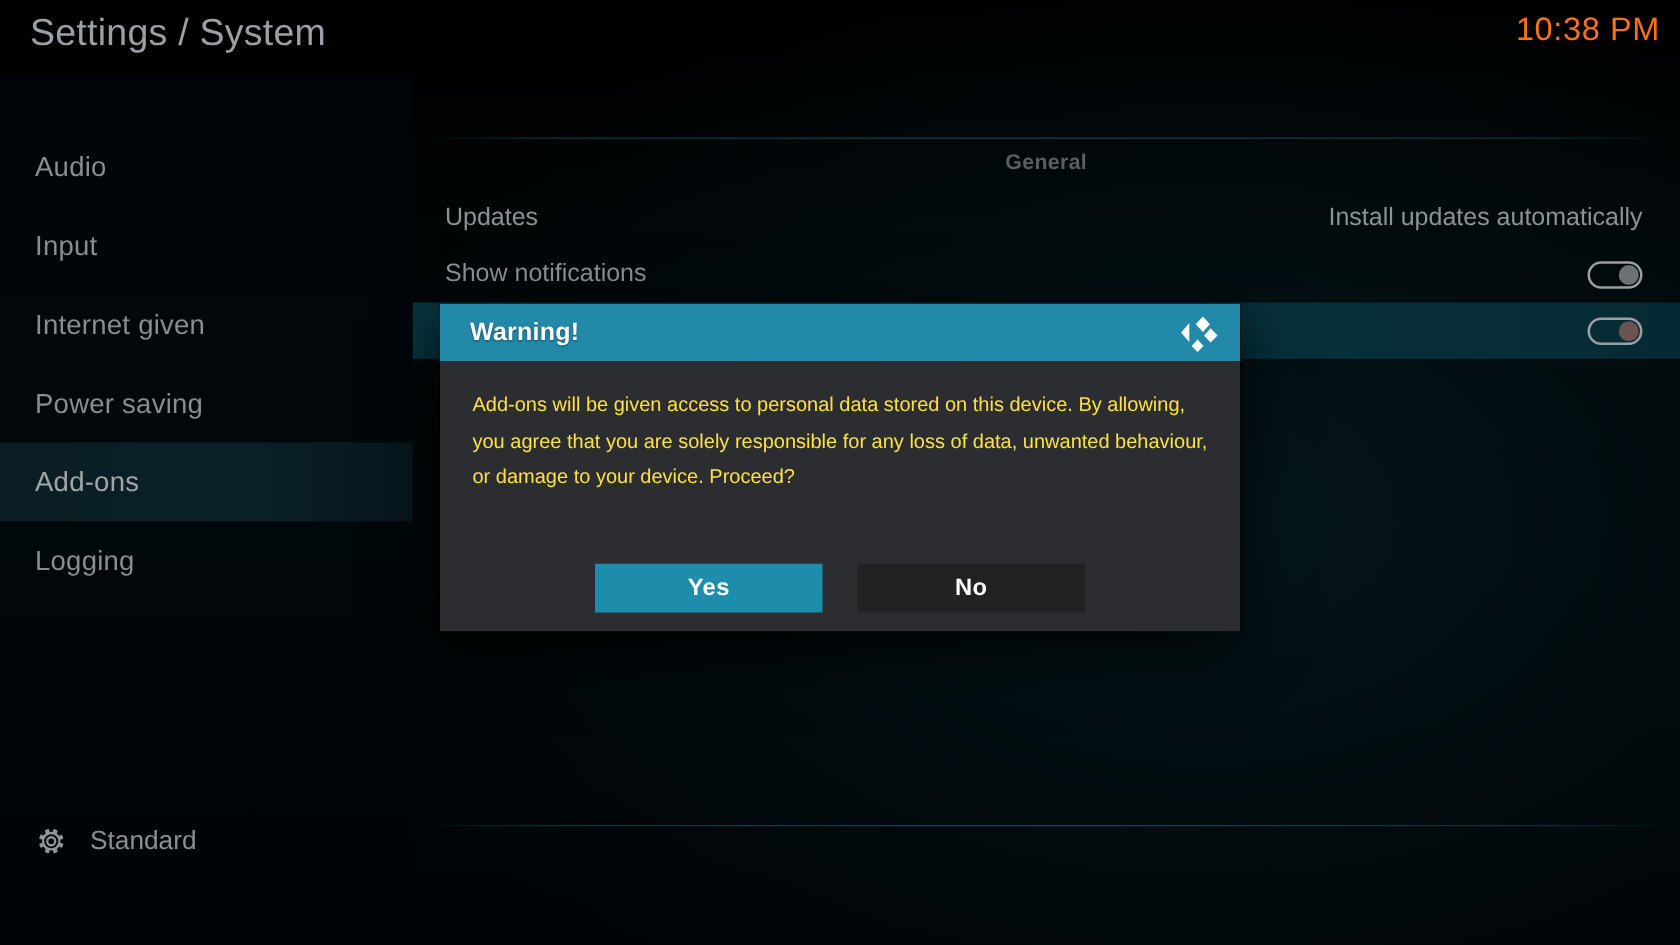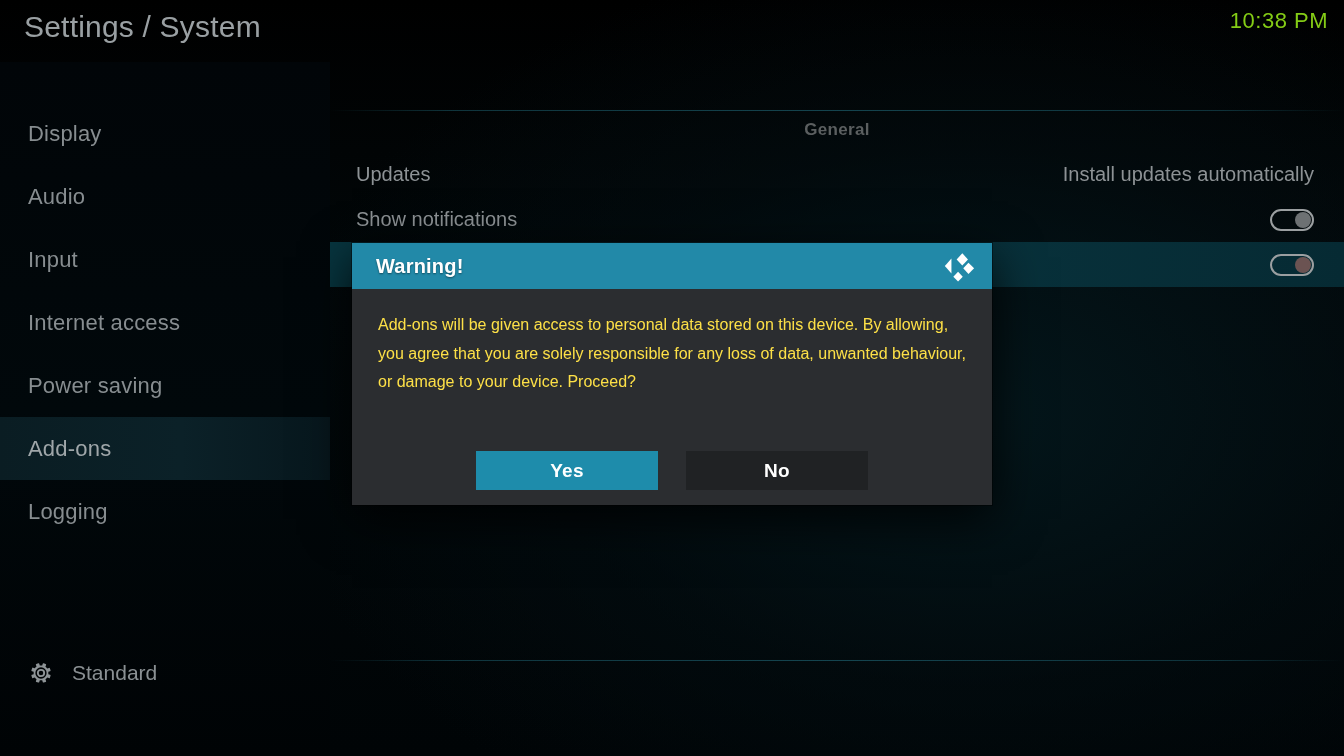--- a/index.html
+++ b/index.html
@@ -41,23 +41,23 @@
     left: 24px; top: 10px;
     font-size: 30px;
     font-weight: 400;
     color: #9aa0a3;
     letter-spacing: 0.2px;
     white-space: nowrap;
   }
   .clock {
     position: absolute;
     right: 16px; top: 8px;
-    font-size: 22px;
+    font-size: 26px;
     font-weight: 300;
-    color: #84cc16;
+    color: #f97316;
     letter-spacing: 0.5px;
     white-space: nowrap;
   }
 
   
   .sidebar {
     position: absolute;
     left: 0; top: 62px;
     width: 330px; height: 694px;
     background: linear-gradient(180deg, #010508 0%, #01080b 50%, #000305 100%);
@@ -256,30 +256,27 @@
   <div class="bg-wash"></div>
 
   <div class="topbar">
     <div class="page-title">Settings / System</div>
     <div class="clock">10:38 PM</div>
   </div>
 
   <div class="sidebar">
     <div class="sidebar-list">
       <div class="side-item">
-        <span>Display</span>
-      </div>
-      <div class="side-item">
         <span>Audio</span>
       </div>
       <div class="side-item">
         <span>Input</span>
       </div>
       <div class="side-item">
-        <span>Internet access</span>
+        <span>Internet given</span>
       </div>
       <div class="side-item">
         <span>Power saving</span>
       </div>
       <div class="side-item selected">
         <span>Add-ons</span>
       </div>
       <div class="side-item">
         <span>Logging</span>
       </div>

